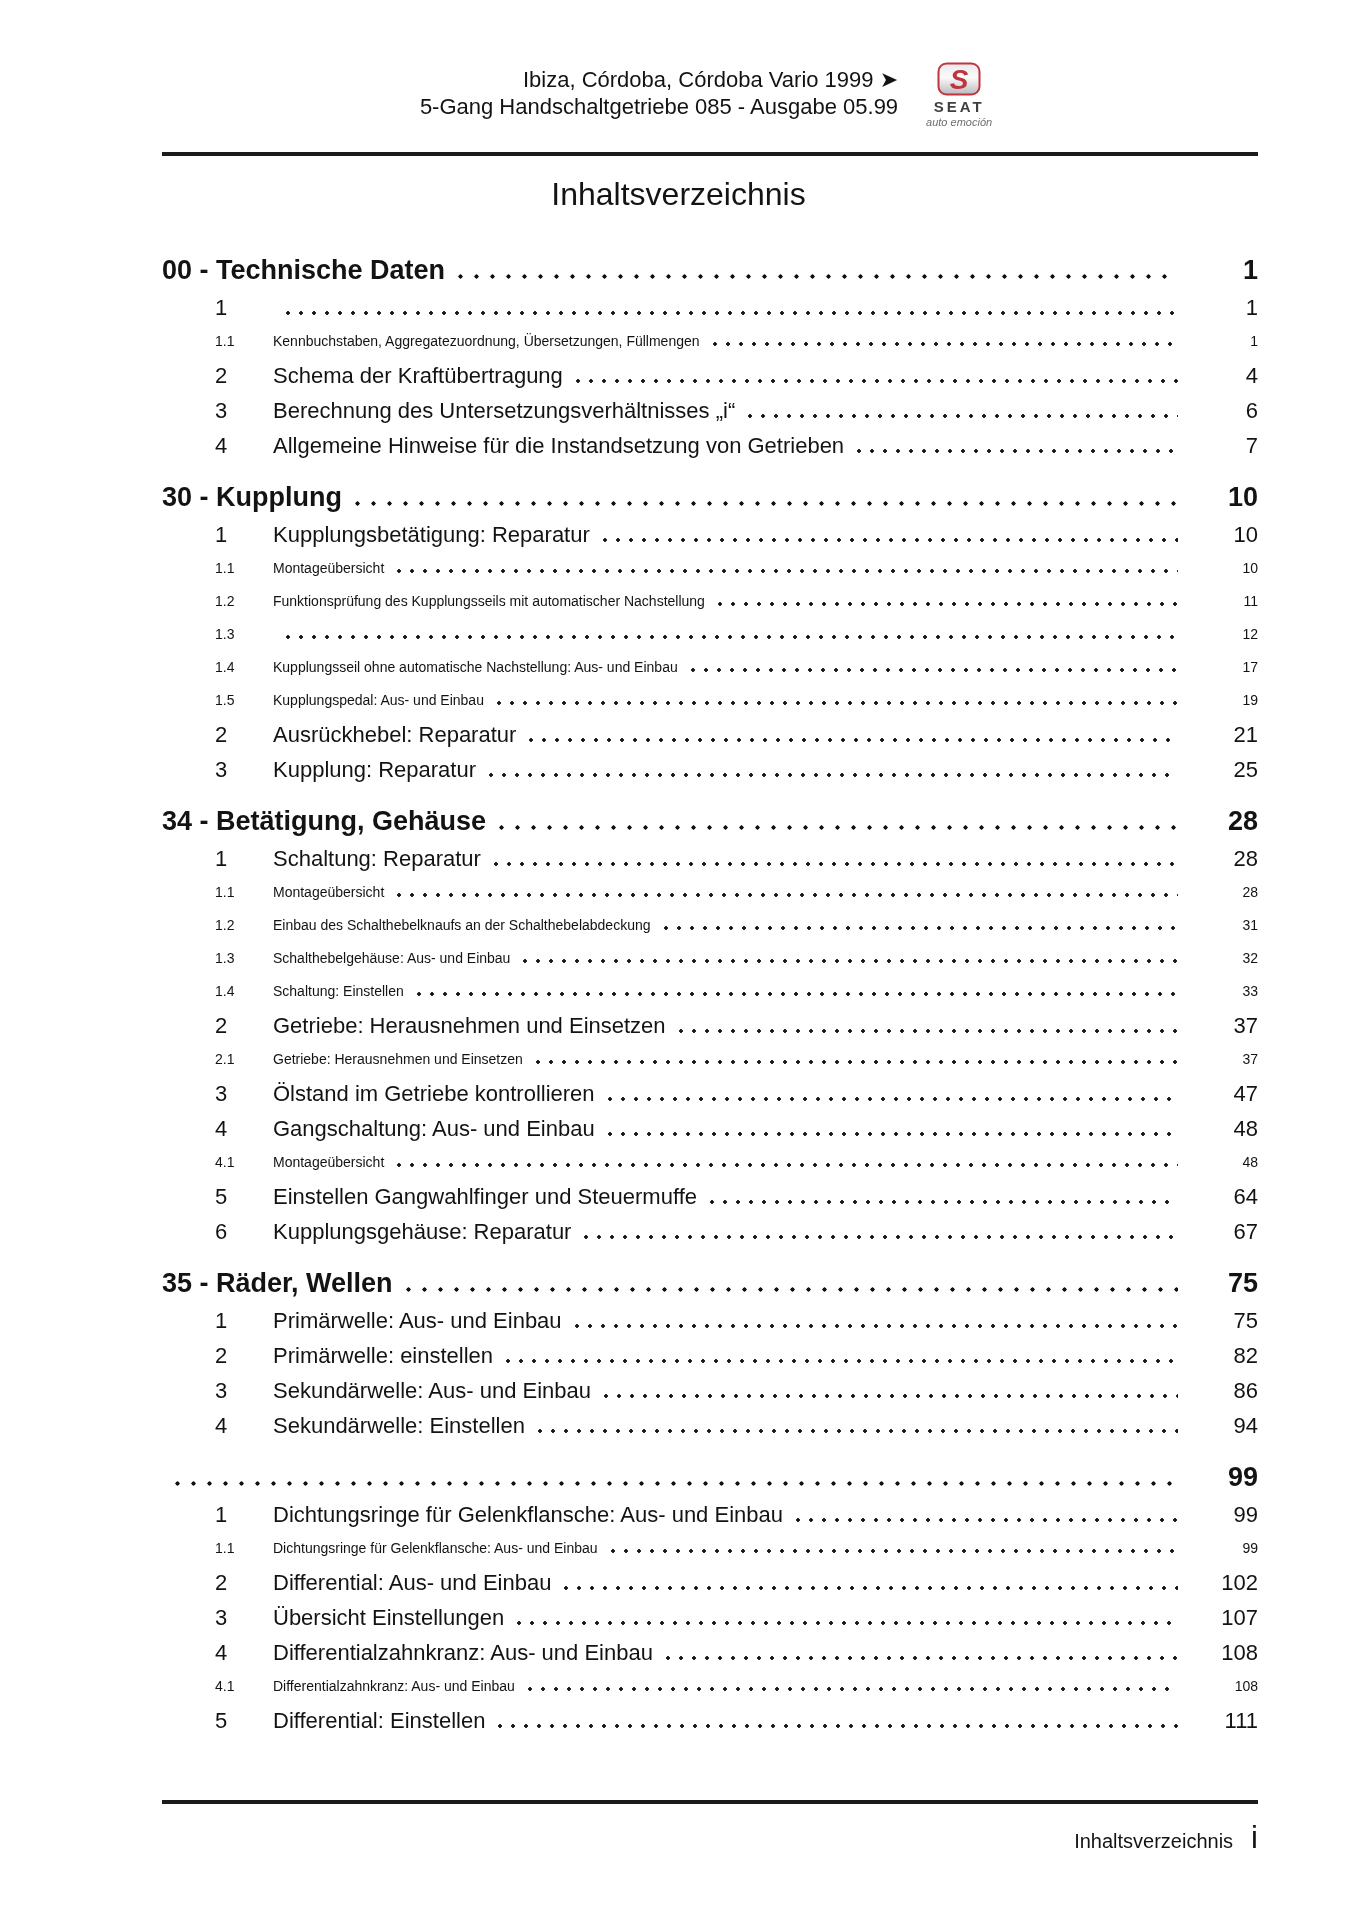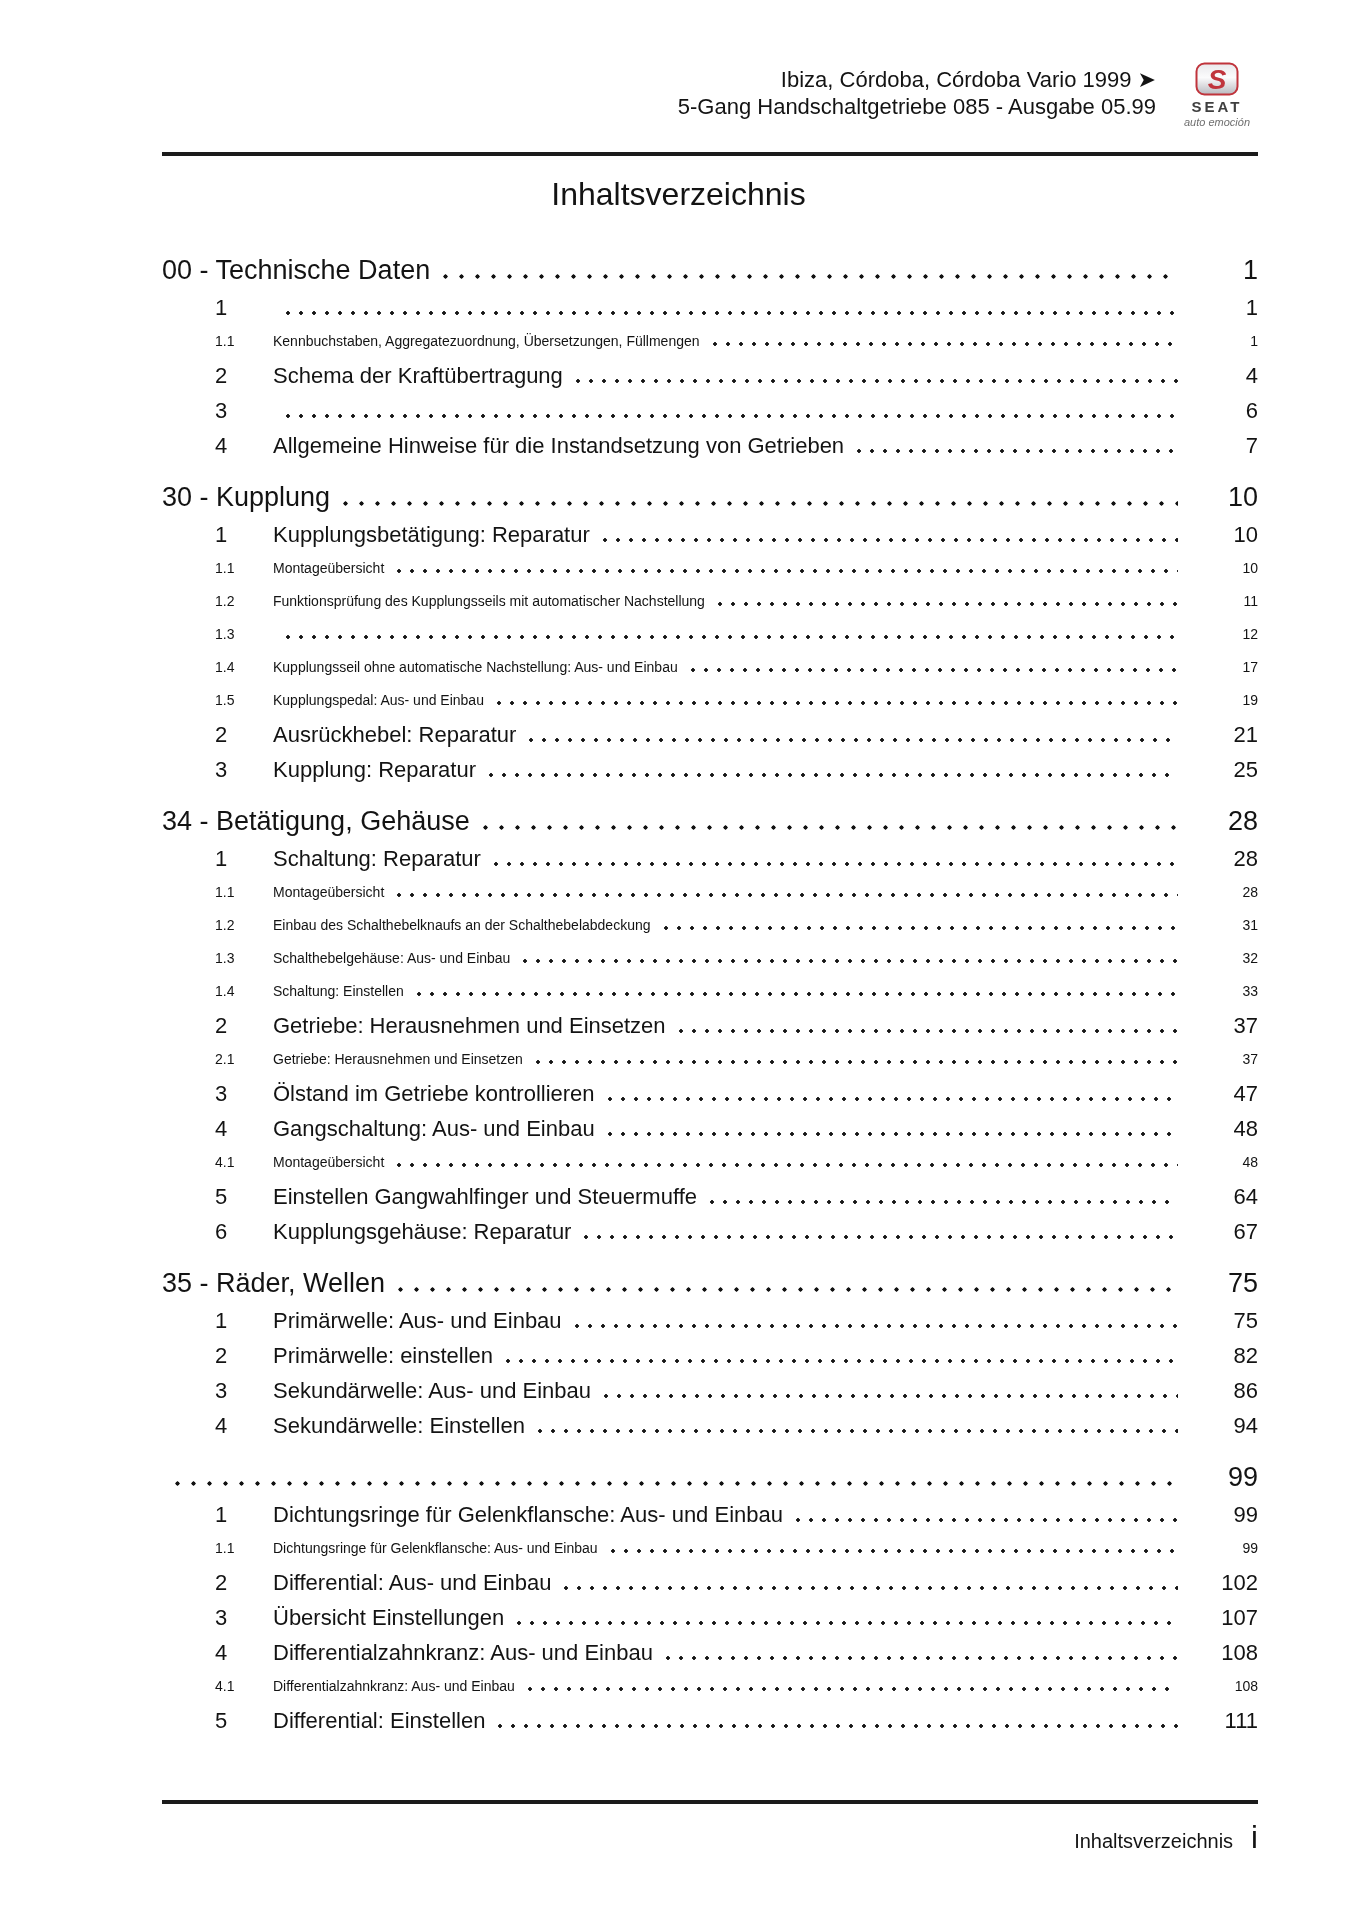--- a/index.html
+++ b/index.html
@@ -8,21 +8,21 @@
     width:1357px;height:1920px;
     background:#ffffff;
     font-family:"Liberation Sans", sans-serif;
     color:#131313;
     overflow:hidden;
     margin:0 auto;
   }
   
   .doc-header{
     position:absolute;top:66px;left:162px;right:99px;
-    display:flex;justify-content:flex-end;align-items:flex-start;gap:20px;
+    display:flex;justify-content:center;align-items:flex-start;gap:20px;
   }
   .header-text{
     text-align:right;
     font-size:22px;line-height:27px;
     white-space:nowrap;
   }
   .logo{
     width:82px;display:flex;flex-direction:column;align-items:center;
     margin-top:-4px;
   }
@@ -45,21 +45,21 @@
     text-align:center;
     font-size:32px;font-weight:500;
     margin:0;
   }
   
   .toc{
     position:absolute;top:254px;left:162px;right:99px;
   }
   .row{display:flex;align-items:baseline;}
   .chapter{
-    font-size:27px;font-weight:normal;line-height:32px;
+    font-size:27px;font-weight:bold;line-height:32px;
     margin-top:22px;margin-bottom:6px;
   }
   .toc-section:first-child .chapter{margin-top:0;}
   .item{padding-left:53px;line-height:26px;}
   .item.l1{font-size:22px;margin-top:9px;}
   .item.l2{font-size:14px;margin-top:7px;}
   .num{flex:none;width:58px;}
   .entry-title{flex:none;white-space:nowrap;}
   .leader{
     flex:1;height:4px;align-self:baseline;
@@ -135,20 +135,21 @@
           <span class="page-num">1</span>
         </div>
         <div class="row item l1">
           <span class="num">2</span>
           <span class="entry-title">Schema der Kraftübertragung</span>
           <span class="leader"></span>
           <span class="page-num">4</span>
         </div>
         <div class="row item l1">
           <span class="num">3</span>
+          <span class="entry-title">Berechnung des Untersetzungsverhältnisses „i“</span>
           <span class="leader"></span>
           <span class="page-num">6</span>
         </div>
         <div class="row item l1">
           <span class="num">4</span>
           <span class="entry-title">Allgemeine Hinweise für die Instandsetzung von Getrieben</span>
           <span class="leader"></span>
           <span class="page-num">7</span>
         </div>
       </section>

